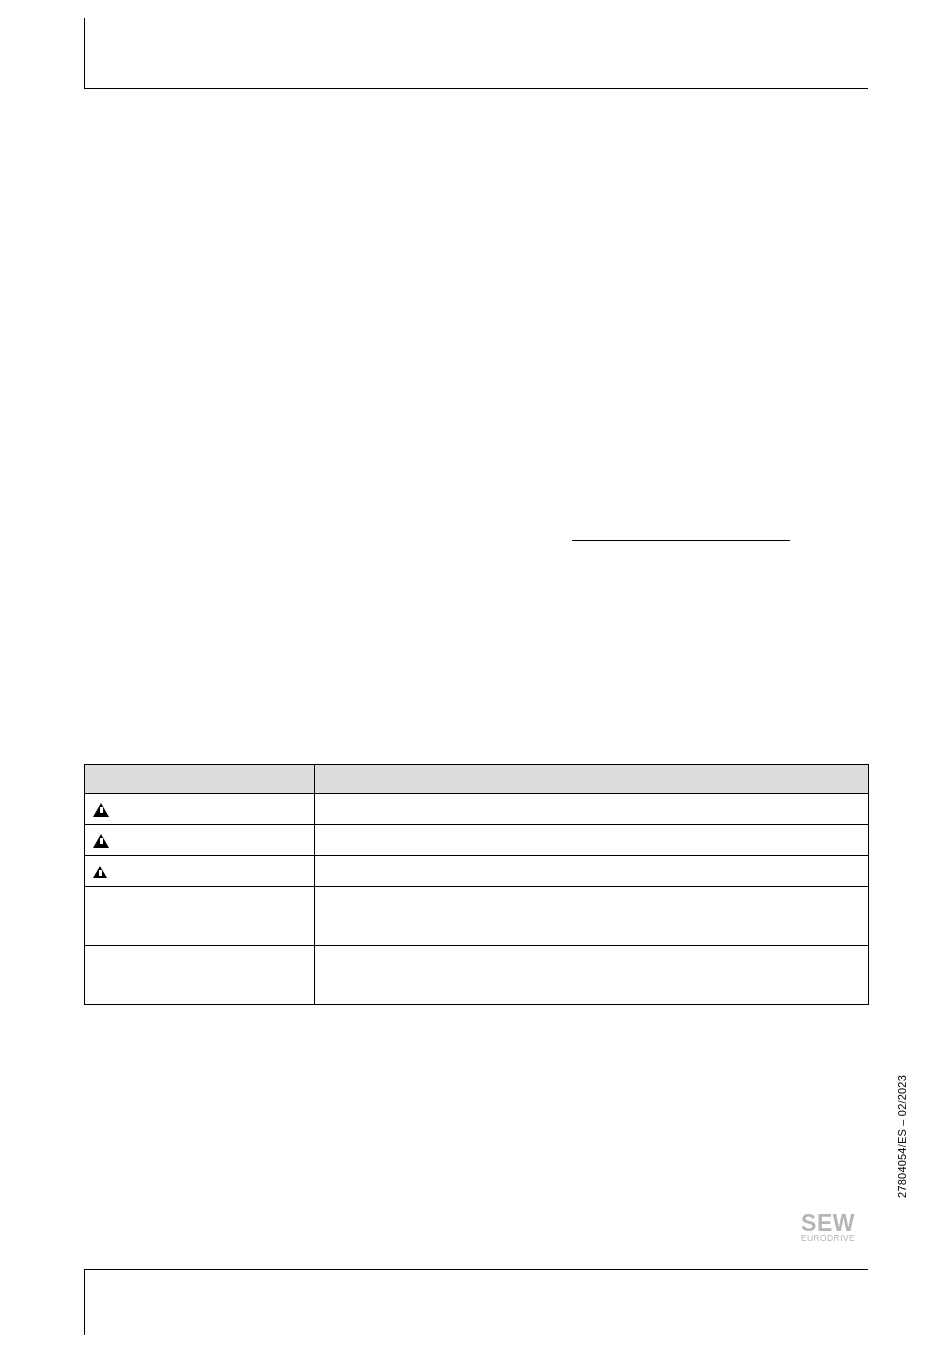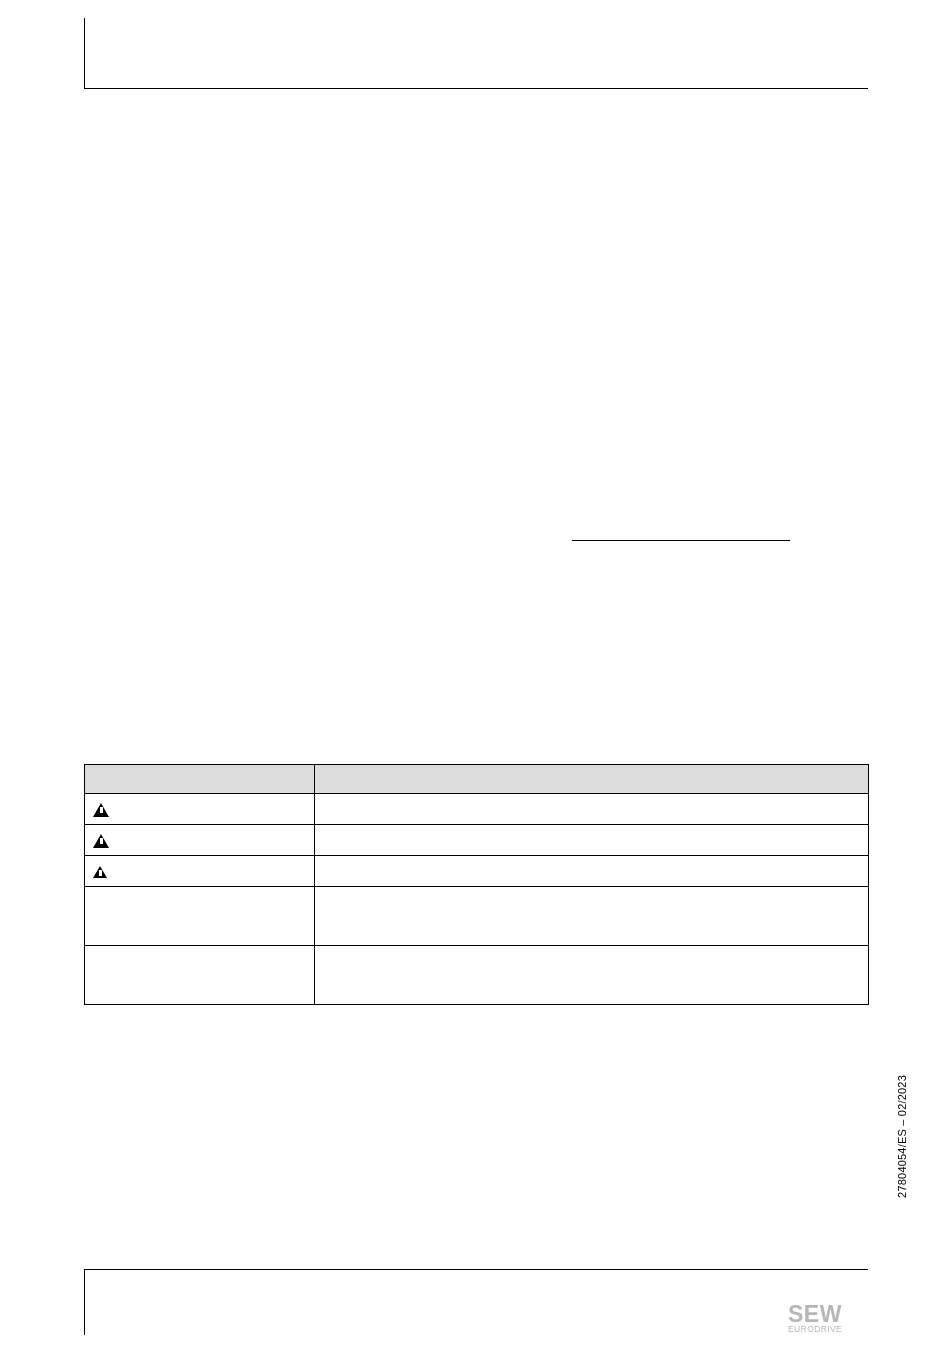--- a/index.html
+++ b/index.html
@@ -159,23 +159,23 @@
     writing-mode: vertical-rl;
     transform: rotate(180deg);
     letter-spacing: 0.2px;
     white-space: nowrap;
   }
 
   
   .logo {
     position: absolute;
     right: 82px;
-    top: 1303px;
+    top: 1212px;
     width: 80px;
-    text-align: left;
+    text-align: center;
     color: #b6b6b6;
     user-select: none;
   }
   .logo .logo-main {
     font-size: 23px;
     font-weight: bold;
     letter-spacing: 0.5px;
     line-height: 22px;
     display: block;
   }

